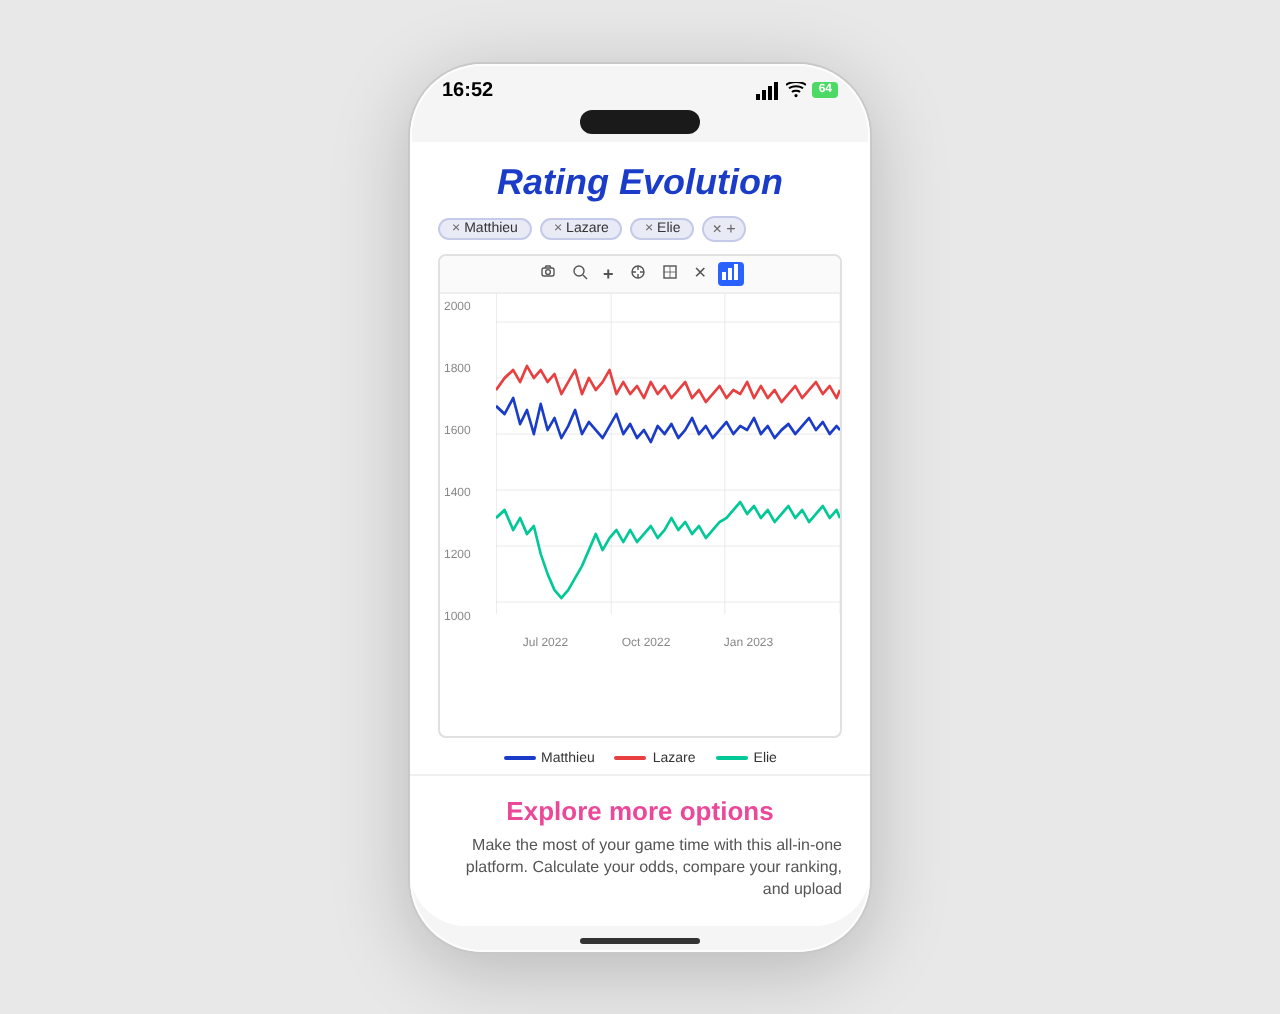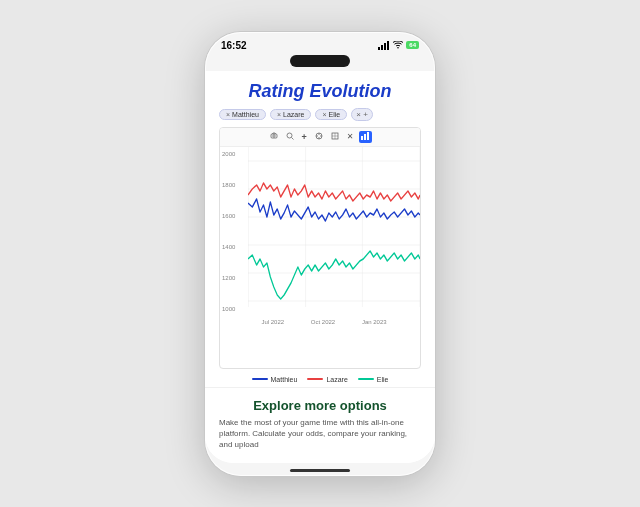--- a/index.html
+++ b/index.html
@@ -225,29 +225,29 @@
     .explore-section {
       background: #fff;
       padding: 10px 14px 12px;
       border-top: 1px solid #f0f0f0;
       flex-shrink: 0;
     }
 
     .explore-title {
       font-size: 13px;
       font-weight: 700;
-      color: #14532d;
+      color: #ec4899;
       margin-bottom: 4px;
       text-align: center;
     }
 
     .explore-text {
       font-size: 8px;
       color: #555;
-      text-align: left;
+      text-align: right;
       line-height: 1.4;
     }
 
     
     .home-indicator {
       width: 60px;
       height: 3px;
       background: #333;
       border-radius: 2px;
       margin: 6px auto 4px;

